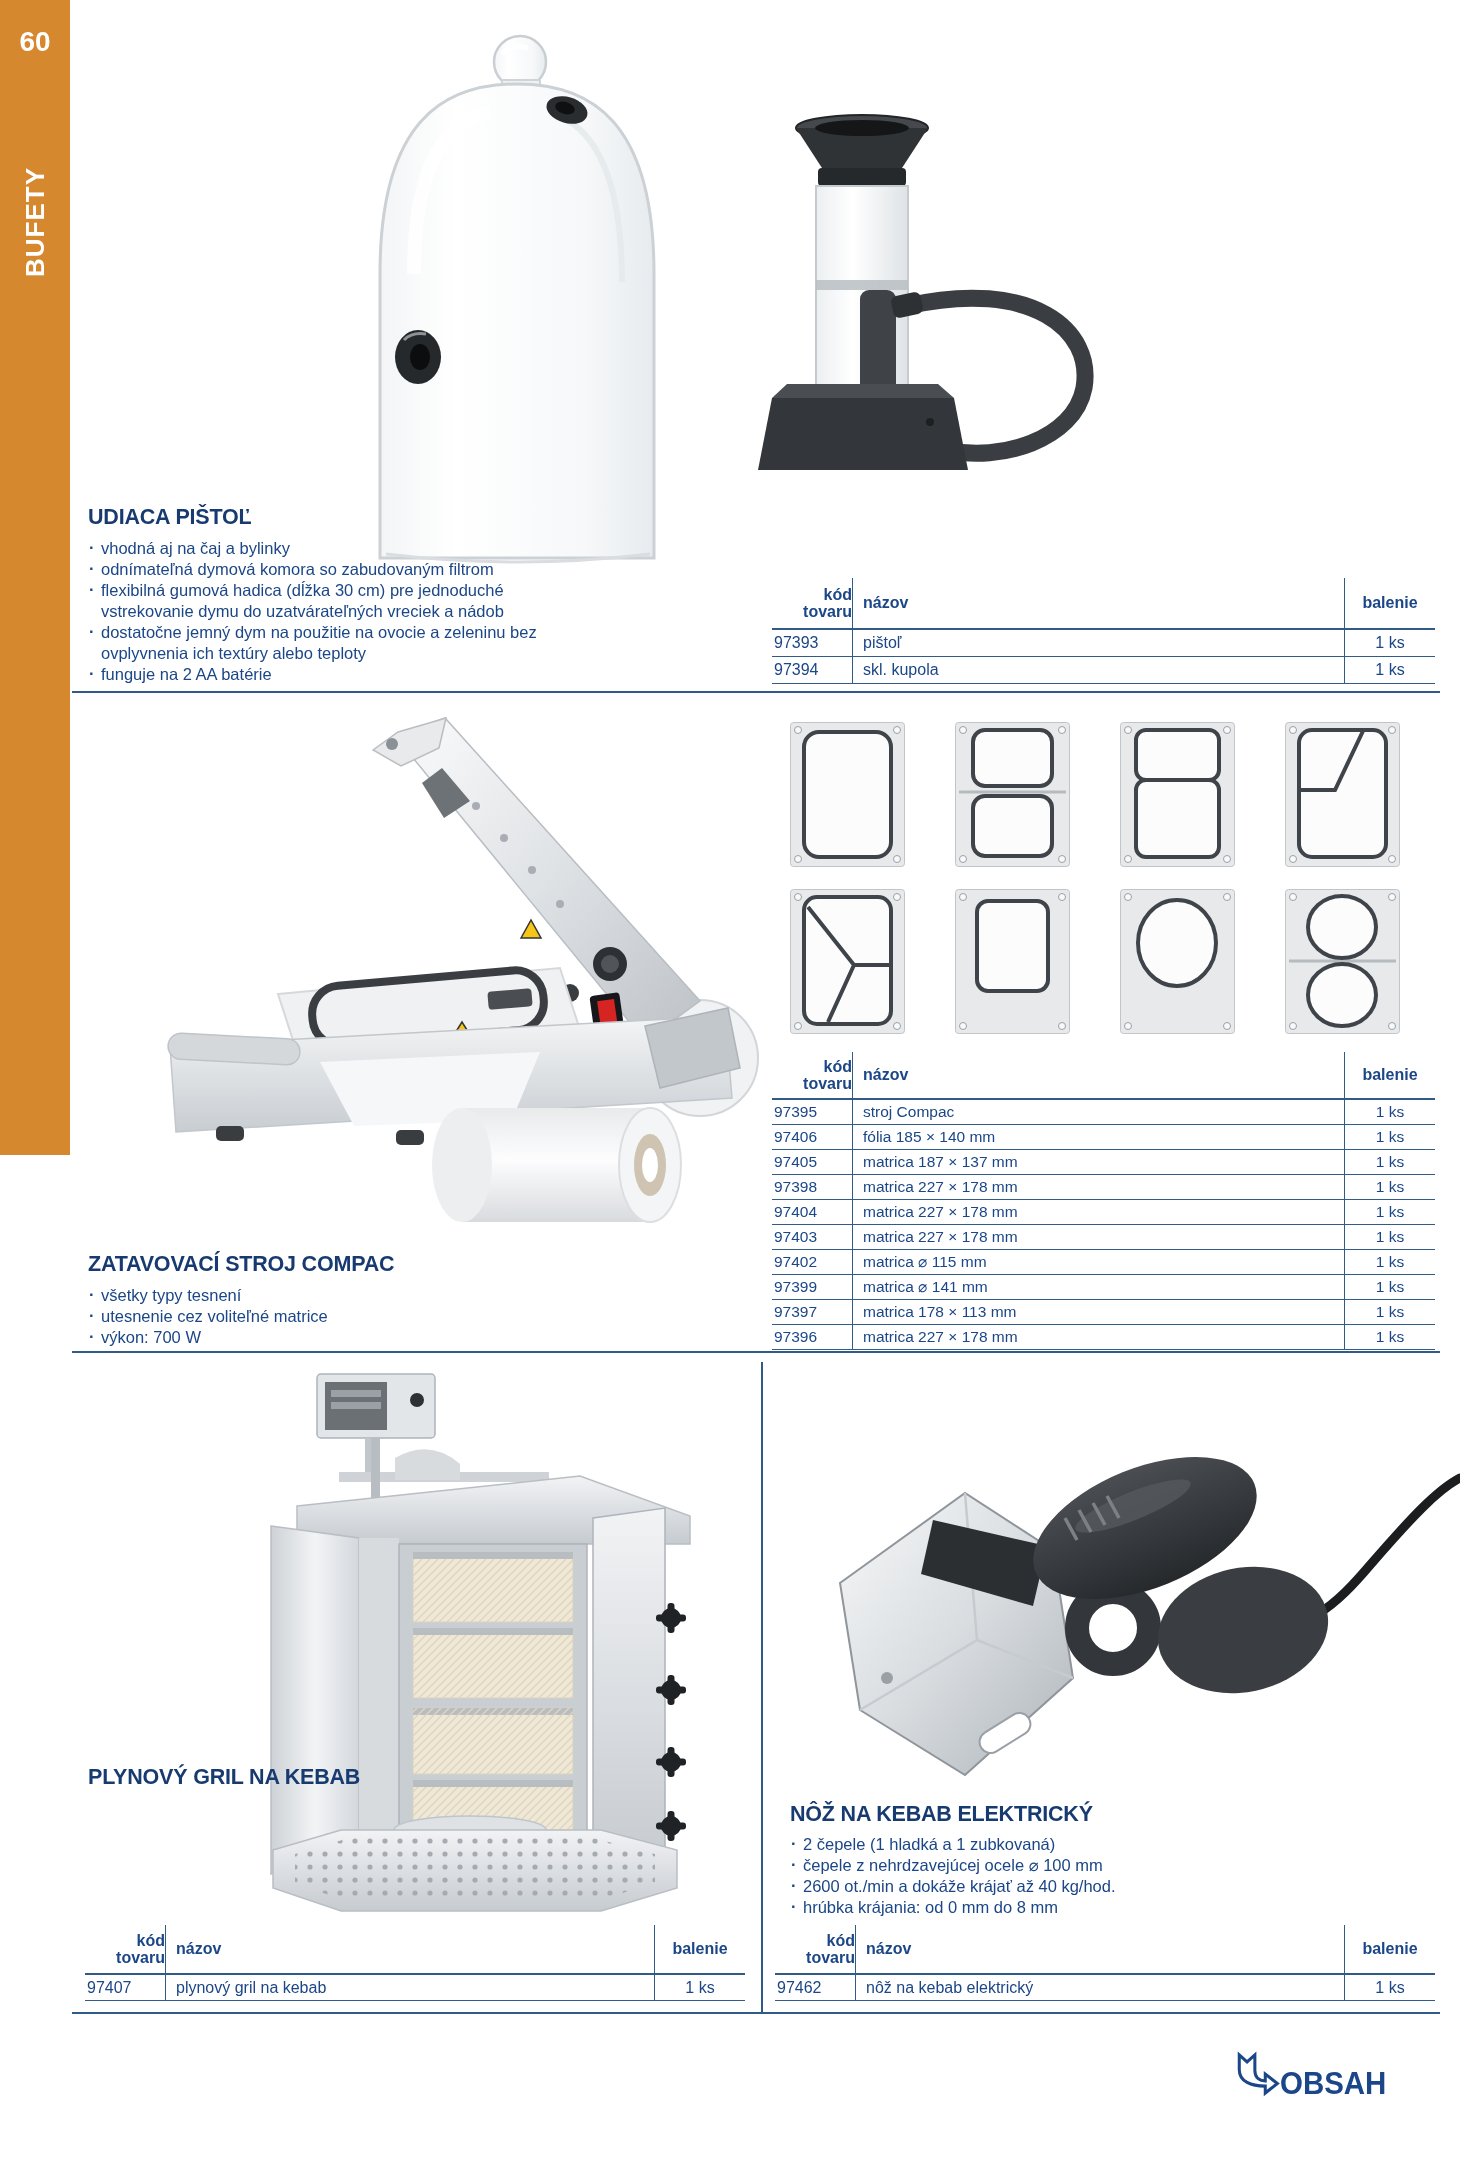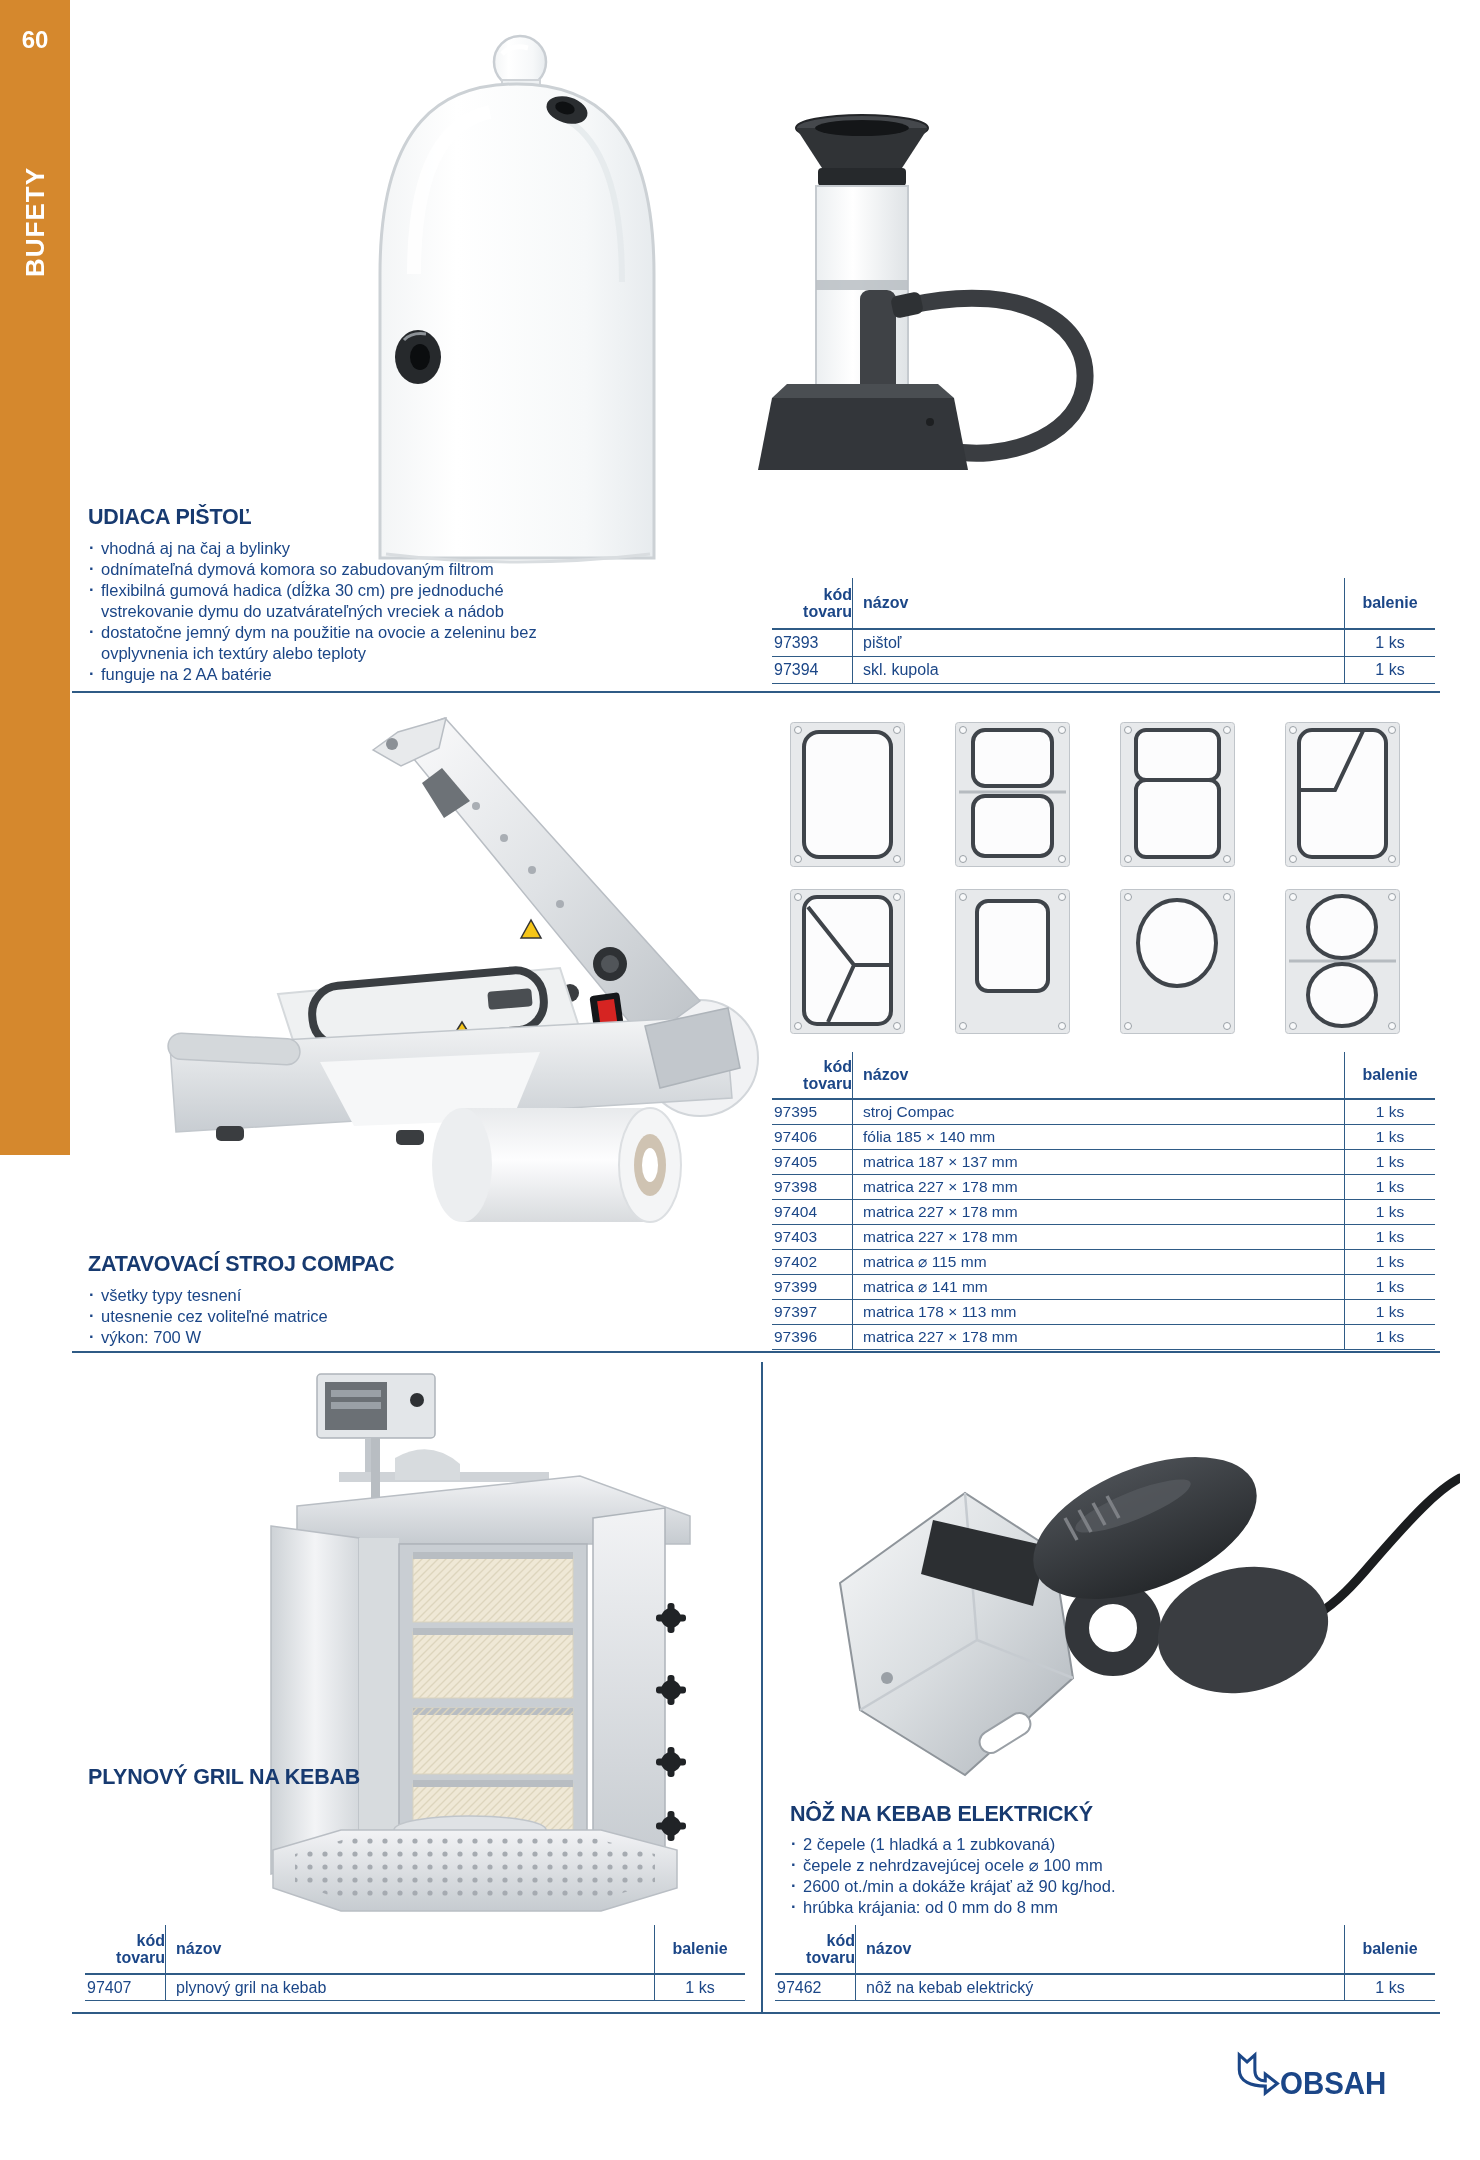--- a/index.html
+++ b/index.html
@@ -9,21 +9,21 @@
     --line:#2f5b86;
   }
   html,body{margin:0;padding:0;background:#888;}
   .page{
     position:relative;width:1480px;height:2160px;background:#ffffff;
     font-family:"Liberation Sans", sans-serif;overflow:hidden;margin:0 auto;
   }
   
   .sidebar{position:absolute;left:0;top:0;width:70px;height:1155px;background:var(--orange);}
   .page-num{position:absolute;left:0;top:26px;width:70px;text-align:center;
-    color:#fff;font-size:24px;font-weight:bold;}
+    color:#fff;font-size:28px;font-weight:bold;}
   .cat-wrap{position:absolute;left:0;top:112px;width:70px;height:220px;
     display:flex;align-items:center;justify-content:center;}
   .cat-wrap span{writing-mode:vertical-rl;transform:rotate(180deg);
     color:#fff;font-size:26px;font-weight:bold;letter-spacing:1px;}
   
   .rule-h{position:absolute;height:2px;background:var(--line);}
   .rule-v{position:absolute;width:2px;background:var(--line);}
   
   .title{position:absolute;color:var(--navy-dark);font-weight:bold;font-size:21.5px;letter-spacing:-0.2px;}
   .bullets{position:absolute;color:var(--navy);font-size:16.5px;line-height:21px;}
@@ -474,21 +474,21 @@
         <line x1="278" y1="125" x2="290" y2="147"></line>
           <line x1="292" y1="118" x2="304" y2="140"></line>
       </g>
     </svg>
   </div>
 
   <div class="title" style="left:790px;top:1802px;width:500px;">NÔŽ NA KEBAB ELEKTRICKÝ</div>
   <div class="bullets" style="left:790px;top:1834px;width:470px;">
     <div class="b">2 čepele (1 hladká a 1 zubkovaná)</div>
     <div class="b">čepele z nehrdzavejúcej ocele ⌀ 100 mm</div>
-    <div class="b">2600 ot./min a dokáže krájať až 90 kg/hod.</div>
+    <div class="b">2600 ot./min a dokáže krájať až 40 kg/hod.</div>
     <div class="b">hrúbka krájania: od 0 mm do 8 mm</div>
   </div>
 
   <div class="ptable t-bot" style="left:775px;top:1925px;width:660px;">
     <div class="hd">
       <div class="cell col-code">kód tovaru</div>
       <div class="cell col-name">názov</div>
       <div class="cell col-pack">balenie</div>
     </div>
     <div class="row">

